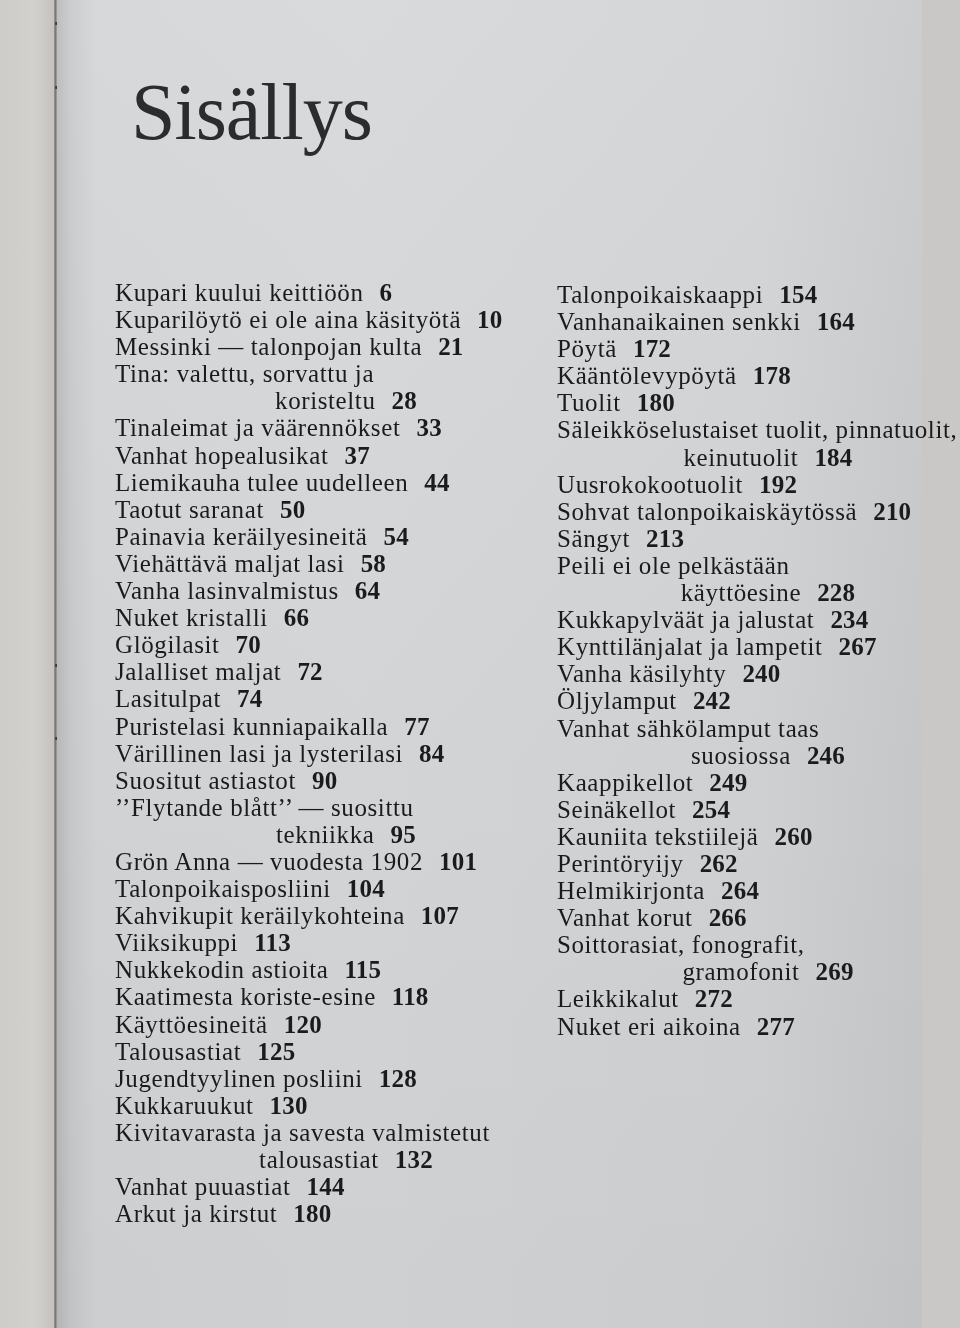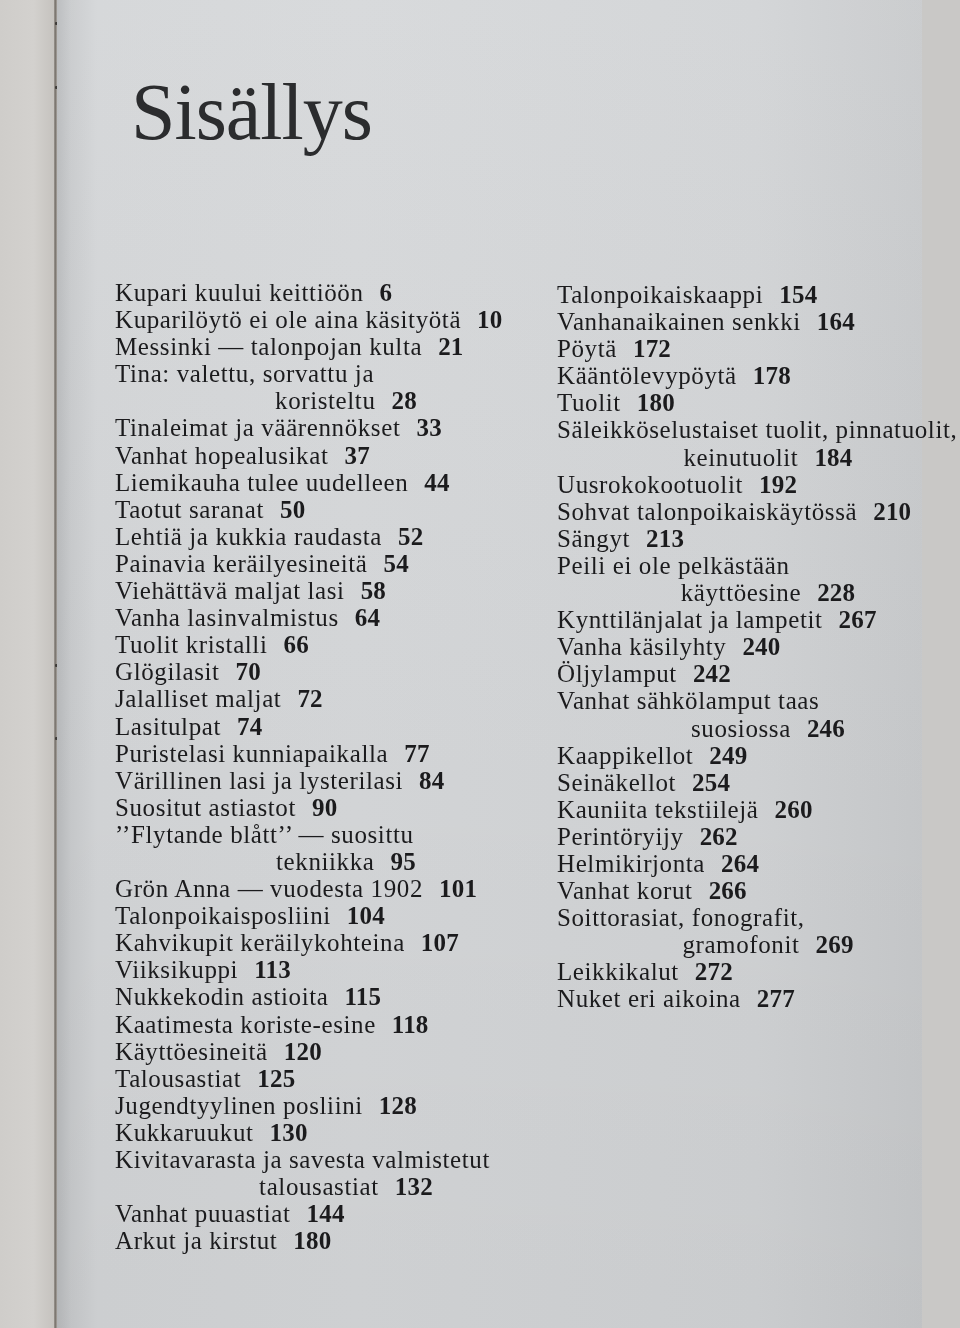--- a/index.html
+++ b/index.html
@@ -94,25 +94,24 @@
 
   <div class="toc-col left" id="col-left">
       <div class="entry"><span>Kupari kuului keittiöön</span><span class="num">6</span></div>
       <div class="entry"><span>Kuparilöytö ei ole aina käsityötä</span><span class="num">10</span></div>
       <div class="entry"><span>Messinki — talonpojan kulta</span><span class="num">21</span></div>
       <div class="entry"><span>Tina: valettu, sorvattu ja</span><span class="cont"><span>koristeltu</span><span class="num">28</span></span></div>
       <div class="entry"><span>Tinaleimat ja väärennökset</span><span class="num">33</span></div>
       <div class="entry"><span>Vanhat hopealusikat</span><span class="num">37</span></div>
       <div class="entry"><span>Liemikauha tulee uudelleen</span><span class="num">44</span></div>
       <div class="entry"><span>Taotut saranat</span><span class="num">50</span></div>
-      <div class="entry"><span>Lehtiä ja kukkia raudasta</span><span class="num">52</span></div>
       <div class="entry"><span>Painavia keräilyesineitä</span><span class="num">54</span></div>
       <div class="entry"><span>Viehättävä maljat lasi</span><span class="num">58</span></div>
       <div class="entry"><span>Vanha lasinvalmistus</span><span class="num">64</span></div>
-      <div class="entry"><span>Tuolit kristalli</span><span class="num">66</span></div>
+      <div class="entry"><span>Nuket kristalli</span><span class="num">66</span></div>
       <div class="entry"><span>Glögilasit</span><span class="num">70</span></div>
       <div class="entry"><span>Jalalliset maljat</span><span class="num">72</span></div>
       <div class="entry"><span>Lasitulpat</span><span class="num">74</span></div>
       <div class="entry"><span>Puristelasi kunniapaikalla</span><span class="num">77</span></div>
       <div class="entry"><span>Värillinen lasi ja lysterilasi</span><span class="num">84</span></div>
       <div class="entry"><span>Suositut astiastot</span><span class="num">90</span></div>
       <div class="entry"><span>’’Flytande blått’’ — suosittu</span><span class="cont"><span>tekniikka</span><span class="num">95</span></span></div>
       <div class="entry"><span>Grön Anna — vuodesta 1902</span><span class="num">101</span></div>
       <div class="entry"><span>Talonpoikaisposliini</span><span class="num">104</span></div>
       <div class="entry"><span>Kahvikupit keräilykohteina</span><span class="num">107</span></div>
@@ -131,20 +130,21 @@
       <div class="entry"><span>Talonpoikaiskaappi</span><span class="num">154</span></div>
       <div class="entry"><span>Vanhanaikainen senkki</span><span class="num">164</span></div>
       <div class="entry"><span>Pöytä</span><span class="num">172</span></div>
       <div class="entry"><span>Kääntölevypöytä</span><span class="num">178</span></div>
       <div class="entry"><span>Tuolit</span><span class="num">180</span></div>
       <div class="entry"><span>Säleikköselustaiset tuolit, pinnatuolit,</span><span class="cont"><span>keinutuolit</span><span class="num">184</span></span></div>
       <div class="entry"><span>Uusrokokootuolit</span><span class="num">192</span></div>
       <div class="entry"><span>Sohvat talonpoikaiskäytössä</span><span class="num">210</span></div>
       <div class="entry"><span>Sängyt</span><span class="num">213</span></div>
       <div class="entry"><span>Peili ei ole pelkästään</span><span class="cont"><span>käyttöesine</span><span class="num">228</span></span></div>
+      <div class="entry"><span>Kukkapylväät ja jalustat</span><span class="num">234</span></div>
       <div class="entry"><span>Kynttilänjalat ja lampetit</span><span class="num">267</span></div>
       <div class="entry"><span>Vanha käsilyhty</span><span class="num">240</span></div>
       <div class="entry"><span>Öljylamput</span><span class="num">242</span></div>
       <div class="entry"><span>Vanhat sähkölamput taas</span><span class="cont"><span>suosiossa</span><span class="num">246</span></span></div>
       <div class="entry"><span>Kaappikellot</span><span class="num">249</span></div>
       <div class="entry"><span>Seinäkellot</span><span class="num">254</span></div>
       <div class="entry"><span>Kauniita tekstiilejä</span><span class="num">260</span></div>
       <div class="entry"><span>Perintöryijy</span><span class="num">262</span></div>
       <div class="entry"><span>Helmikirjonta</span><span class="num">264</span></div>
       <div class="entry"><span>Vanhat korut</span><span class="num">266</span></div>

